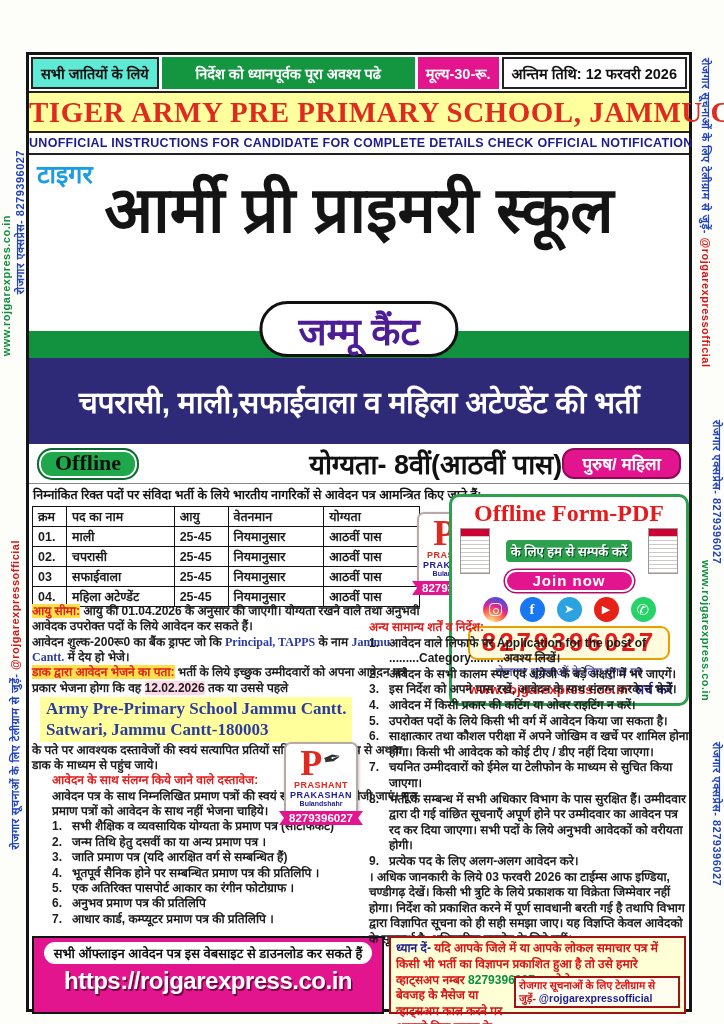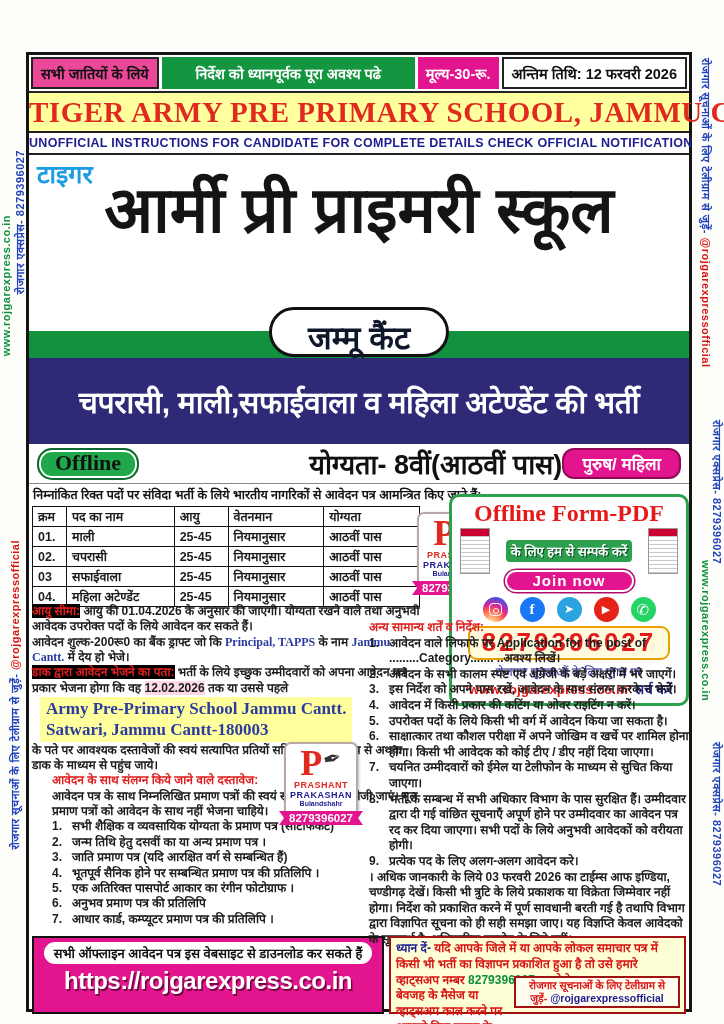--- a/index.html
+++ b/index.html
@@ -11,35 +11,35 @@
   .vtext { position:absolute; writing-mode:vertical-rl; white-space:nowrap; font-size:11px; font-weight:700; letter-spacing:.5px; }
   .vtext.flip { transform:rotate(180deg); }
   .c-blue { color:#2244bb; } .c-green { color:#0f8f3f; } .c-red { color:#d81515; }
 
   
   .frame { position:absolute; left:26px; top:52px; width:666px; height:960px; border:3px solid #141414; background:#fff; }
 
   
   .strip { display:flex; gap:3px; margin:2px; height:32px; }
   .strip > div { display:flex; align-items:center; justify-content:center; font-weight:800; font-size:14.5px; padding:0 8px; white-space:nowrap; }
-  .s-castes { background:#ec4899; border:2px solid #222; color:#111; }
+  .s-castes { background:#5eead4; border:2px solid #222; color:#111; }
   .s-instr { background:#14953f; color:#fff; flex:1; }
   .s-price { background:#e2148e; color:#fff; }
   .s-date { background:#fff; border:2px solid #222; color:#111; }
 
   .yellow-band { background:#ffff9e; border-top:2px solid #222; border-bottom:2px solid #222; text-align:center; padding:3px 0 2px; }
   .yellow-band .en-title { font-family:"Liberation Serif","DejaVu Serif",serif; font-weight:800; font-size:29px; color:#e02a20; letter-spacing:.5px; white-space:nowrap; }
   .unofficial { text-align:center; font-weight:800; font-size:12.5px; color:#1c1c8f; padding:3px 0; border-bottom:2px solid #222; letter-spacing:.3px; white-space:nowrap; }
 
   
   .title-block { position:relative; height:203px; }
   .tiger { position:absolute; left:8px; top:1px; color:#1b9ce3; font-size:25px; font-weight:800; }
   .main-title { text-align:center; padding-top:22px; font-size:64px; line-height:1.05; font-weight:800; color:#141414; white-space:nowrap; }
   .green-band { position:absolute; left:0; bottom:0; width:100%; height:27px; background:#12913e; }
-  .badge { position:absolute; left:50%; transform:translateX(-50%); bottom:1px; background:#fff; border:3px solid #111; border-radius:28px; padding:0 36px; height:50px; line-height:56px; font-size:32px; font-weight:800; color:#0f172a; white-space:nowrap; }
+  .badge { position:absolute; left:50%; transform:translateX(-50%); bottom:1px; background:#fff; border:3px solid #111; border-radius:28px; padding:0 36px; height:56px; line-height:56px; font-size:38px; font-weight:800; color:#4c1d95; white-space:nowrap; }
 
   .navy-band { background:#2f2a78; color:#fff; height:86px; display:flex; align-items:center; justify-content:center; font-size:30px; font-weight:800; white-space:nowrap; letter-spacing:-.3px; }
 
   .mode-row { display:flex; align-items:center; height:40px; padding:0 8px; border-bottom:1px solid #888; }
   .offline-pill { background:#1fa84b; color:#111; border:2px solid #0b6b31; border-radius:15px; font-family:"Liberation Serif","DejaVu Serif",serif; font-weight:800; font-size:22px; padding:0 16px 2px; box-shadow:0 0 0 2px #fff inset; }
   .qual { flex:1; text-align:right; font-size:27px; font-weight:800; color:#111; white-space:nowrap; }
   .gender-pill { background:#e2148e; color:#fff; border:2px solid #8f0b57; border-radius:12px; font-weight:800; font-size:17px; padding:2px 18px; white-space:nowrap; }
 
   .intro-line { font-size:12.5px; font-weight:700; color:#141414; padding:2px 4px 1px; white-space:nowrap; }
 
@@ -81,40 +81,40 @@
   .i-wa { background:#25d366; font-size:15px; }
   .phone-pill { display:inline-block; background:#fffbdc; border:2.5px solid #e8a000; border-radius:9px; color:#e51b1b; font-weight:800; font-size:26px; letter-spacing:3px; padding:0 12px; line-height:1.15; }
   .google1 { color:#1c1c8f; font-weight:400; font-size:12px; margin-top:3px; white-space:nowrap; }
   .google2 { font-weight:800; font-size:13.5px; white-space:nowrap; }
   .google2 .url { color:#e51b1b; } .google2 .rest { color:#1c1c8f; }
 
   
   .left-col { position:absolute; left:3px; top:100px; width:390px; font-size:12px; line-height:1.28; font-weight:600; color:#1c1c1c; }
   .right-col { position:absolute; left:340px; top:116px; width:322px; font-size:12px; line-height:1.3; font-weight:600; color:#1c1c1c; }
   .rhead { color:#e02020; font-weight:800; }
-  .hl { background:#000000; }
+  .hl { background:#fde047; }
   .en-blue { color:#2b3b9f; font-family:"Liberation Serif","DejaVu Serif",serif; font-weight:700; }
   .date-b { font-weight:800; background:#ffd9e8; }
   .addr { background:#ffff9c; color:#2b3b9f; font-family:"Liberation Serif","DejaVu Serif",serif; font-weight:800; font-size:17px; line-height:1.25; width:fit-content; padding:1px 6px; margin:1px 0 1px 8px; }
   .li { display:flex; gap:4px; }
   .li .num { flex:0 0 16px; }
   .stamp2 { left:255px; top:238px; }
   .docs-wrap { position:relative;margin-left:20px; }
   .docs-wrap .items { width:100%; }
 
   
   .bottom-row { display:flex; gap:5px; margin:4px 3px 0; height:78px; }
   .bl-box { width:352px; background:#e2148e; border:2.5px solid #111; text-align:center; padding:4px 4px 2px; }
   .bl-pill { display:inline-block; background:#fff; border-radius:14px; font-weight:800; font-size:13px; color:#111; padding:2px 10px; white-space:nowrap; }
   .bl-url { color:#fff; font-weight:800; font-size:24px; letter-spacing:-.5px; margin-top:3px; text-shadow:1.5px 1.5px 0 #70063f; white-space:nowrap; }
   .br-box { flex:1; background:#ffffd6; border:2.5px solid #a11212; padding:3px 5px; font-size:12px; line-height:1.32; font-weight:700; color:#d81515; position:relative; }
   .br-box .attn { color:#1c1c8f; font-weight:800; }
   .br-box .ph { color:#0c9040; }
   .br-t3 { margin-right:172px; }
-  .tg-box { position:absolute; right:4px; bottom:4px; width:166px; border:2px solid #a11212; background:#fffdf0; font-size:10.5px; font-weight:800; text-align:center; color:#d81515; padding:1px 3px; line-height:1.25; }
+  .tg-box { position:absolute; right:4px; bottom:4px; width:166px; border:2px solid #a11212; background:#fffdf0; font-size:10.5px; font-weight:800; text-align:left; color:#d81515; padding:1px 3px; line-height:1.25; }
   .tg-box .handle { color:#1c1c8f; }
 </style>
 </head>
 <body>
 
 <div class="page">
 
   <div class="vtext flip c-blue" style="left:12px; top:150px;">रोजगार एक्सप्रेस- 8279396027</div>
   <div class="vtext flip c-green" style="left:0px;  top:215px;">www.rojgarexpress.co.in</div>
   <div class="vtext flip" style="left:7px; top:540px;">

